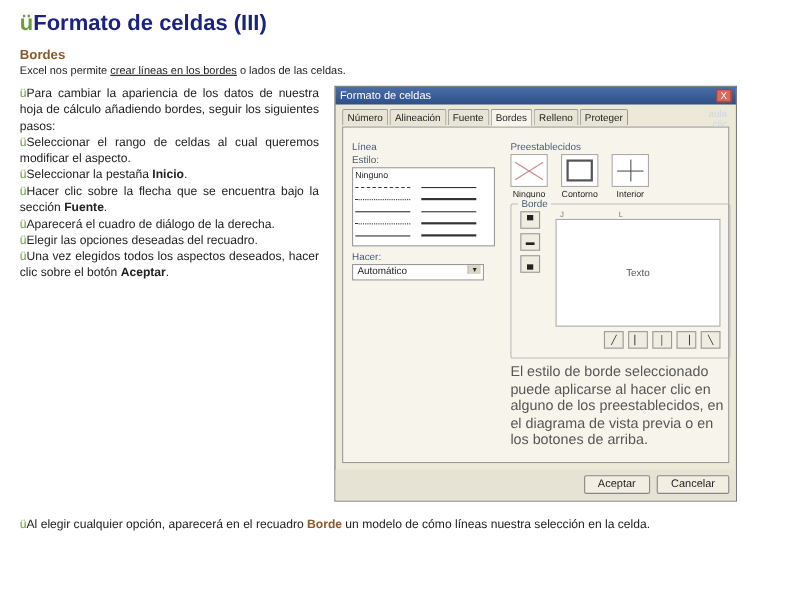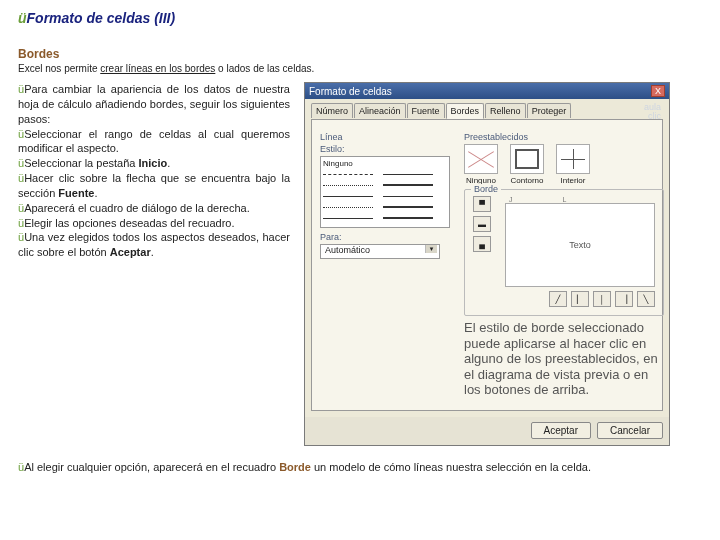--- a/index.html
+++ b/index.html
@@ -6,21 +6,21 @@
   body {
     margin: 0;
     width: 720px;
     height: 540px;
     font-family: Arial, sans-serif;
     font-size: 11px;
     color: #222;
     padding: 10px 18px;
     background: #fff;
   }
-  .title { color: #1a237e; font-weight: bold; font-size: 14px; margin-bottom: 21px; font-style: italic; }
+  .title { color: #1a237e; font-weight: bold; font-size: 20px; margin-bottom: 10px; }
   .title .check { color: #6b9e3a; }
   .section { color: #8b5a2b; font-weight: bold; font-size: 12px; margin-bottom: 2px; }
   .intro { font-size: 10px; margin-bottom: 8px; }
   .intro .u { text-decoration: underline; }
   .columns { display: flex; gap: 14px; align-items: flex-start; }
   .left { width: 272px; text-align: justify; font-size: 11px; line-height: 1.35; }
   .left .check { color: #6b9e3a; }
   .left b { font-weight: bold; }
   .right { flex: 1; }
   .dialog {
@@ -107,21 +107,21 @@
   }
   .borde-group .legend { position: absolute; top: -6px; left: 6px; background: #f7f5eb; padding: 0 3px; font-size: 9px; color: #4a5a7a; }
   .borde-content { display: flex; gap: 10px; }
   .edge-btn {
     width: 18px; height: 16px; border: 1px solid #999; background: #efece0;
     display: flex; align-items: center; justify-content: center; font-size: 8px;
   }
   .edge-col { display: flex; flex-direction: column; gap: 4px; }
   .edge-row { display: flex; gap: 4px; margin-top: 4px; justify-content: flex-end; }
   .preview {
-    width: 150px; height: 84px; border: 1px solid #aaa; background: #fff;
+    width: 150px; height: 98px; border: 1px solid #aaa; background: #fff;
     display: flex; align-items: center; justify-content: center; font-size: 9px; color: #555;
     margin-left: 4px;
   }
   .hint { font-size: 13px; color: #555; margin-top: 4px; line-height: 1.2; }
   .buttons { display: flex; gap: 6px; justify-content: flex-end; padding: 5px 6px 6px; background: #e6e3d4; }
   .btn {
     border: 1px solid #888; background: #f2efe2; padding: 2px 12px; font-size: 10px;
     border-radius: 2px;
   }
   .footer { margin-top: 14px; text-align: justify; font-size: 11px; line-height: 1.35; }
@@ -207,21 +207,21 @@
                       </div>
                     <div class="style-row">
                         <div class="line4"></div>
                       </div>
                     <div class="style-row">
                         <div class="line4"></div>
                       </div>
                   </div>
                 </div>
               </div>
-              <div class="group-label" style="margin-top:4px;">Para:</div>
+              <div class="group-label" style="margin-top:4px;">Hacer:</div>
               <div class="dropdown" style="width:120px;">
                 <span>Automático</span>
                 <span class="chev">▾</span>
               </div>
             </div>
 
             <div style="flex:1;">
               <div class="group-label">Preestablecidos</div>
               <div class="row" style="gap:12px; margin-top:2px;">
                 <div class="preset-col">

